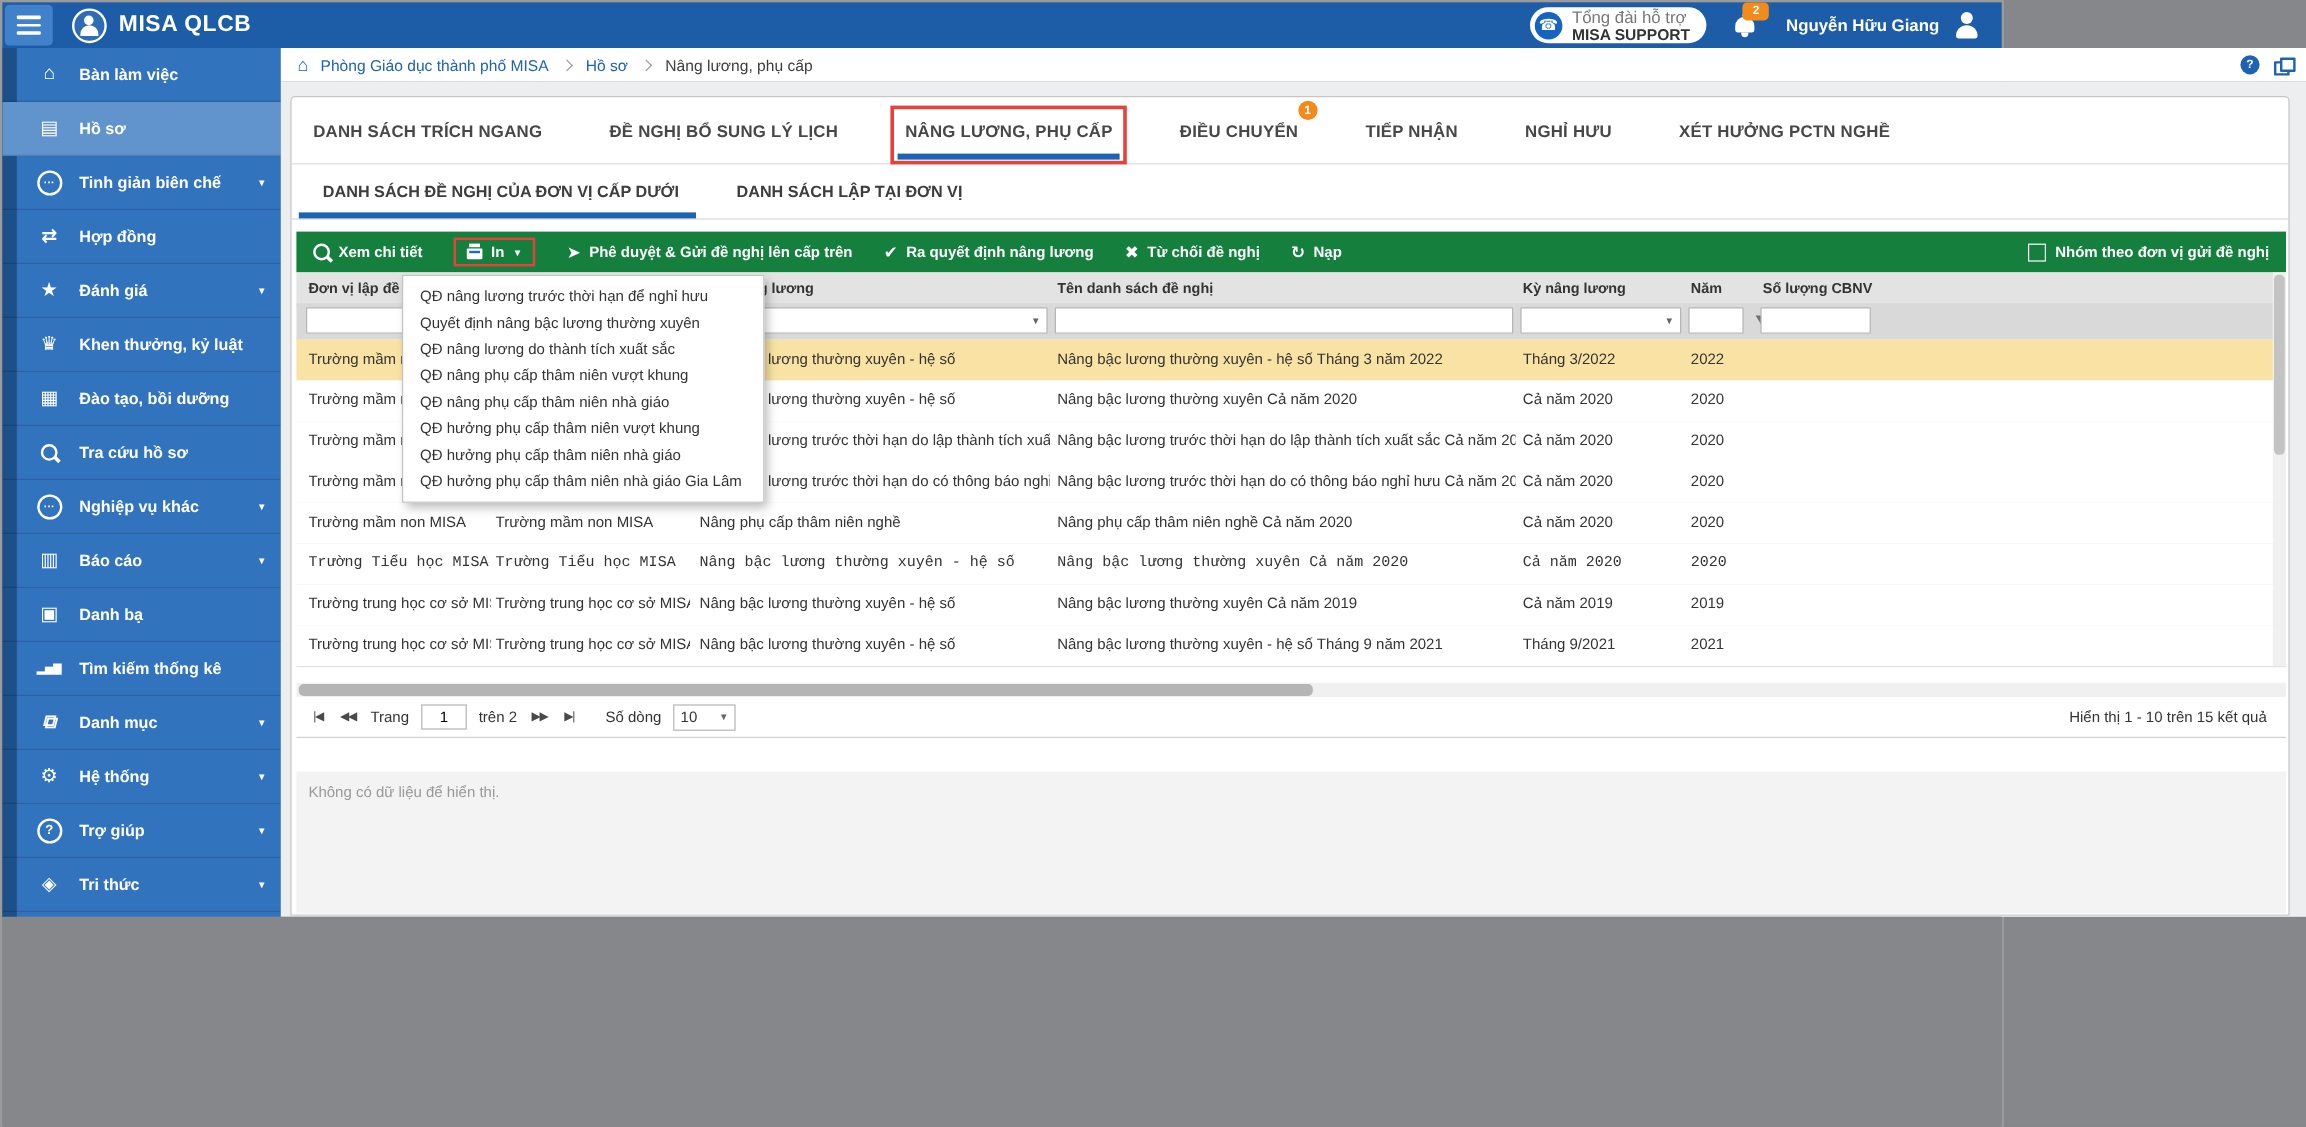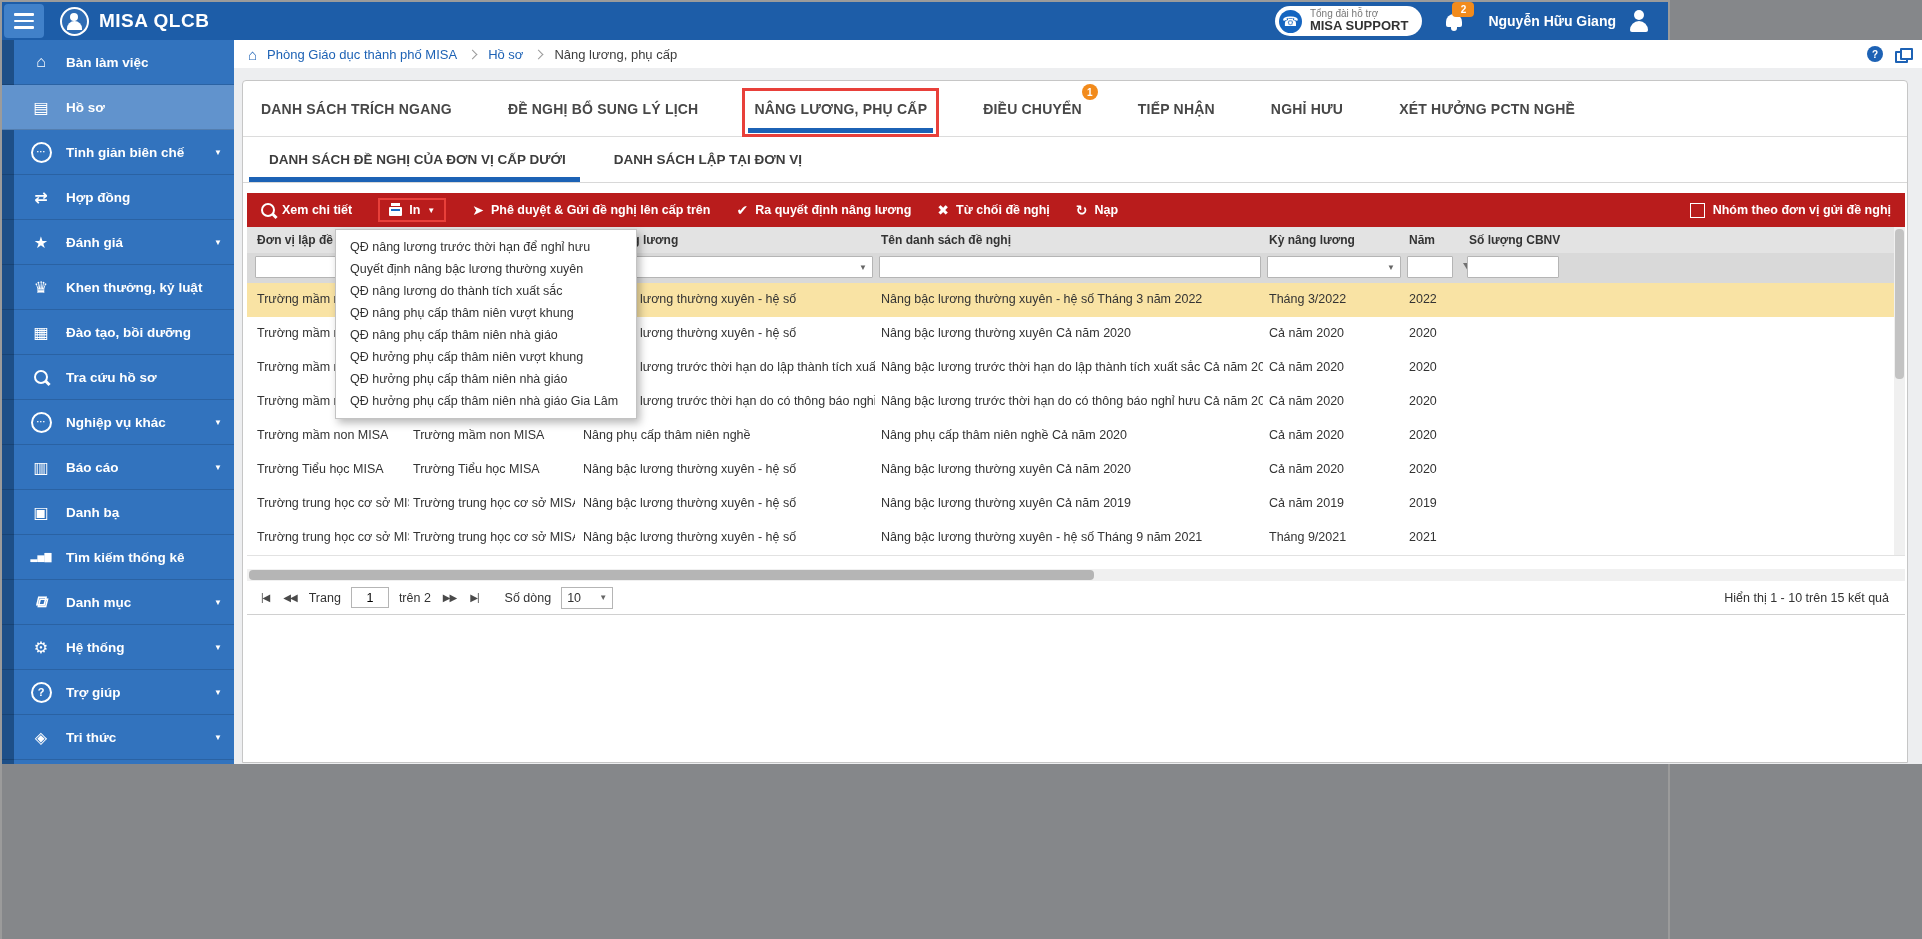--- a/index.html
+++ b/index.html
@@ -15,21 +15,21 @@
   .logo-wrap{display:flex;align-items:center;gap:10px;margin-left:58px;}
   .logo-ring{width:25px;height:25px;border:2.5px solid #fff;border-radius:50%;position:relative;background:#2e6cb4;}
   .logo-ring::before{content:"";position:absolute;left:8px;top:4px;width:8px;height:8px;background:#fff;border-radius:50%;}
   .logo-ring::after{content:"";position:absolute;left:4.5px;top:12px;width:15px;height:9px;background:#fff;border-radius:8px 8px 0 0;}
   .app-title{color:#fff;font-size:19px;font-weight:bold;letter-spacing:.5px;}
   .topbar-right{margin-left:auto;display:flex;align-items:center;gap:20px;padding-right:16px;}
   .support-pill{display:flex;align-items:center;gap:8px;background:#fff;border-radius:16px;height:30px;padding:0 14px 0 4px;cursor:pointer;}
   .support-phone{width:23px;height:23px;border-radius:50%;background:#1565c0;color:#fff;font-size:13px;
     display:flex;align-items:center;justify-content:center;}
   .support-txt{display:flex;flex-direction:column;line-height:1.05;}
-  .support-small{font-size:10px;color:#777;}
+  .support-small{font-size:14px;color:#777;}
   .support-bold{font-size:13px;font-weight:bold;color:#333;}
   .bell-wrap{position:relative;width:26px;height:26px;cursor:pointer;}
   .bell{position:absolute;left:4px;top:6px;width:16px;height:13px;background:#fff;border-radius:8px 8px 2px 2px;}
   .bell::before{content:"";position:absolute;top:-3px;left:6px;width:4px;height:4px;background:#fff;border-radius:50%;}
   .bell::after{content:"";position:absolute;bottom:-4px;left:5px;width:6px;height:4px;background:#fff;border-radius:0 0 4px 4px;}
   .notif-badge{position:absolute;top:-6px;right:-6px;min-width:16px;height:15px;background:#f28b1c;color:#fff;
     font-size:10px;font-weight:bold;border-radius:4px;display:flex;align-items:center;justify-content:center;padding:0 3px;}
   .user-wrap{display:flex;align-items:center;gap:10px;cursor:pointer;}
   .user-name{color:#fff;font-size:14px;font-weight:600;}
   .avatar{position:relative;width:26px;height:26px;}
@@ -82,21 +82,21 @@
   .anno{position:absolute;border:3px solid #e8403a;box-sizing:border-box;pointer-events:none;}
 
   
   .subtabs{position:absolute;left:0;top:56px;width:100%;height:46px;display:flex;align-items:center;gap:48px;
     padding-left:26px;box-sizing:border-box;border-bottom:1px solid #d8d8d8;}
   .subtab{position:relative;font-size:13.5px;font-weight:bold;color:#3d3d3d;cursor:pointer;height:100%;
     display:flex;align-items:center;white-space:nowrap;}
   .subtab.active::after{content:"";position:absolute;left:-20px;right:-14px;bottom:0;height:5px;background:#1c62b5;}
 
   
-  .toolbar{position:absolute;left:4px;top:112px;width:1658px;height:34px;background:#b91c1c;display:flex;align-items:center;
+  .toolbar{position:absolute;left:4px;top:112px;width:1658px;height:34px;background:#15803d;display:flex;align-items:center;
     gap:26px;padding-left:14px;box-sizing:border-box;}
   .tbtn{display:flex;align-items:center;gap:7px;color:#fff;font-size:12.5px;font-weight:600;cursor:pointer;background:none;
     border:none;padding:0;font-family:inherit;white-space:nowrap;}
   .tbtn .gly{font-size:14px;font-style:normal;}
   .tbtn-in{border:2.5px solid #e8403a;padding:3px 9px;}
   .caret{font-size:8px;}
   .printer{display:inline-block;width:13px;height:9px;background:#fff;border-radius:1px;position:relative;margin-top:3px;}
   .printer::before{content:"";position:absolute;top:-4px;left:2px;width:9px;height:3px;background:#fff;}
   .printer::after{content:"";position:absolute;top:2px;left:2px;width:9px;height:2px;background:#1b6cc5;}
   .tb-check{margin-left:auto;display:flex;align-items:center;gap:8px;color:#fff;font-size:12.5px;font-weight:600;
@@ -430,21 +430,21 @@
             <span style="left: 1162px; width: 46px;">2020</span>
           </div>
           <div class="trow" style="top: 136px;">
             <span style="left: 10px; width: 152px;">Trường mầm non MISA</span>
             <span style="left: 166px; width: 162px;">Trường mầm non MISA</span>
             <span style="left: 336px; width: 292px;">Nâng phụ cấp thâm niên nghề</span>
             <span style="left: 634px; width: 382px;">Nâng phụ cấp thâm niên nghề Cả năm 2020</span>
             <span style="left: 1022px; width: 134px;">Cả năm 2020</span>
             <span style="left: 1162px; width: 46px;">2020</span>
           </div>
-          <div class="trow" style="top: 170px;">
+          <div class="trow" style="top: 170px; font-family: Liberation Mono, monospace;">
             <span style="left: 10px; width: 152px;">Trường Tiểu học MISA</span>
             <span style="left: 166px; width: 162px;">Trường Tiểu học MISA</span>
             <span style="left: 336px; width: 292px;">Nâng bậc lương thường xuyên - hệ số</span>
             <span style="left: 634px; width: 382px;">Nâng bậc lương thường xuyên Cả năm 2020</span>
             <span style="left: 1022px; width: 134px;">Cả năm 2020</span>
             <span style="left: 1162px; width: 46px;">2020</span>
           </div>
           <div class="trow" style="top: 204px;">
             <span style="left: 10px; width: 152px;">Trường trung học cơ sở MISA</span>
             <span style="left: 166px; width: 162px;">Trường trung học cơ sở MISA</span>
@@ -479,20 +479,23 @@
         <button class="pgbtn" id="pg-next">▶▶</button>
         <button class="pgbtn" id="pg-last">▶|</button>
         <span style="margin-left:14px;">Số dòng</span>
         <span class="pg-select">
           <span>10</span>
             <i>▼</i>
         </span>
         <span class="pg-summary">Hiển thị 1 - 10 trên 15 kết quả</span>
       </div>
 
+      <div class="attach-body">
+        <span class="attach-empty">Không có dữ liệu để hiển thị.</span>
+      </div>
 
       <div class="dropdown" id="print-menu">
           <div class="dd-item">QĐ nâng lương trước thời hạn để nghỉ hưu</div>
           <div class="dd-item">Quyết định nâng bậc lương thường xuyên</div>
           <div class="dd-item">QĐ nâng lương do thành tích xuất sắc</div>
           <div class="dd-item">QĐ nâng phụ cấp thâm niên vượt khung</div>
           <div class="dd-item">QĐ nâng phụ cấp thâm niên nhà giáo</div>
           <div class="dd-item">QĐ hưởng phụ cấp thâm niên vượt khung</div>
           <div class="dd-item">QĐ hưởng phụ cấp thâm niên nhà giáo</div>
           <div class="dd-item">QĐ hưởng phụ cấp thâm niên nhà giáo Gia Lâm</div>

